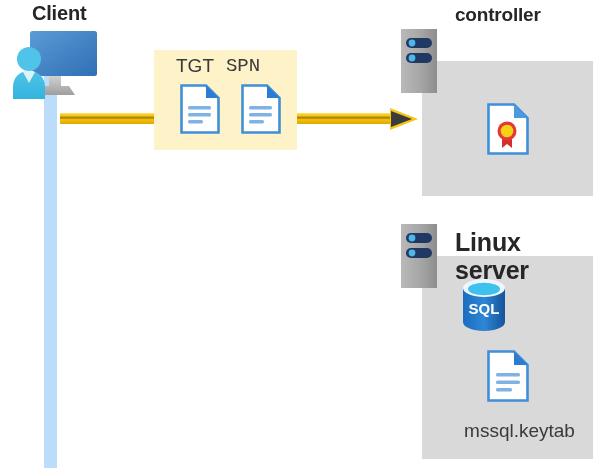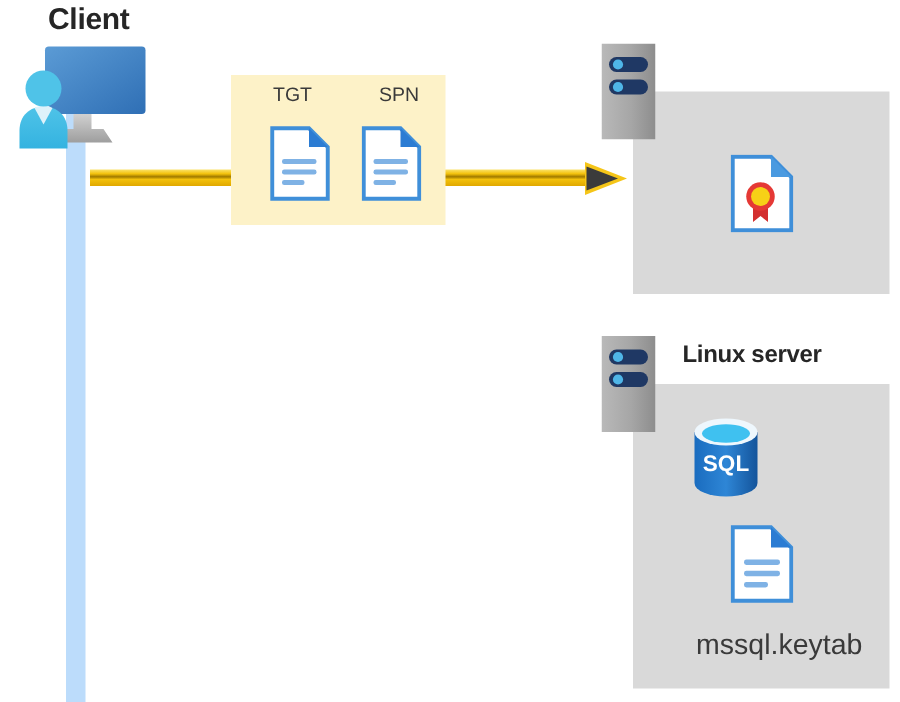--- a/index.html
+++ b/index.html
@@ -39,35 +39,35 @@
     left: 32px; top: 2px;
     font-size: 20px;
   }
   #dc-label {
     left: 455px; top: 4px;
     font-size: 19px;
     width: 140px;
   }
   #linux-label {
     left: 455px; top: 228px;
-    font-size: 16px;
+    font-size: 25px;
   }
   #keytab-label {
     left: 422px; top: 420px;
     width: 171px;
     text-align: center;
     font-size: 19px;
   }
   .doc-caption {
-    font-size: 13px;
+    font-size: 19px;
     color: #3a3a3a;
     text-align: center;
   }
   #tgt-caption { left: 168px; top: 55px; width: 54px; }
-  #spn-caption { left: 238px; top: 55px; width: 56px; }
+  #spn-caption { left: 215px; top: 55px; width: 56px; font-family: Liberation Mono, monospace; }
 
   
   #client-lifeline {
     left: 44px; top: 68px;
     width: 13px; height: 400px;
     background: #bcdcfb;
   }
 
   
   #tgt-spn-box {
@@ -201,20 +201,21 @@
       </defs>
       <rect x="0" y="0" width="36" height="64" fill="url(#svrGrad1)"></rect>
       <rect x="5" y="9" width="26" height="10" rx="5" fill="#1f3864"></rect>
       <circle cx="11" cy="14" r="3.4" fill="#4fb6e8"></circle>
       <rect x="5" y="24" width="26" height="10" rx="5" fill="#1f3864"></rect>
       <circle cx="11" cy="29" r="3.4" fill="#4fb6e8"></circle>
     </svg>
   </div>
 
   <div class="abs nosel label-bold" id="dc-label">
+    <div>controller</div>
   </div>
 
   <div class="abs" id="cert-icon">
     <svg width="42" height="52" viewBox="0 0 42 52" xmlns="http://www.w3.org/2000/svg">
       <path d="M1.5 1.5 H27 L40.5 15 V50.5 H1.5 Z" fill="#ffffff" stroke="#3f8fd9" stroke-width="2.6"></path>
       <path d="M27 1.5 L40.5 15 H27 Z" fill="#4a9ae0"></path>
 
       <path d="M15 32 l0 13 l5 -4 l5 4 l0 -13 z" fill="#d32f2f"></path>
 
       <circle cx="20" cy="28" r="9.5" fill="#e53935"></circle>

